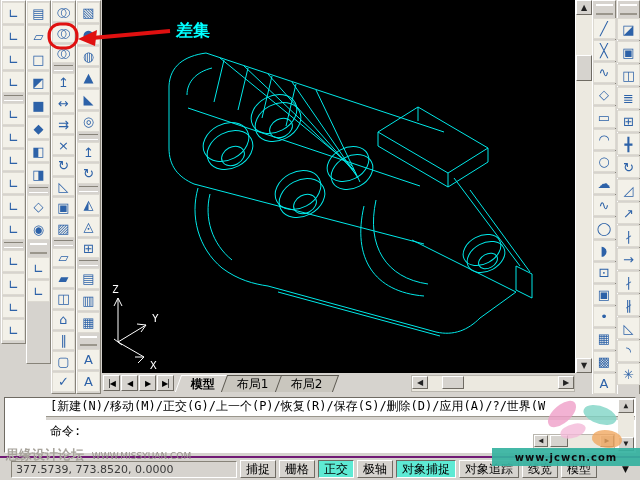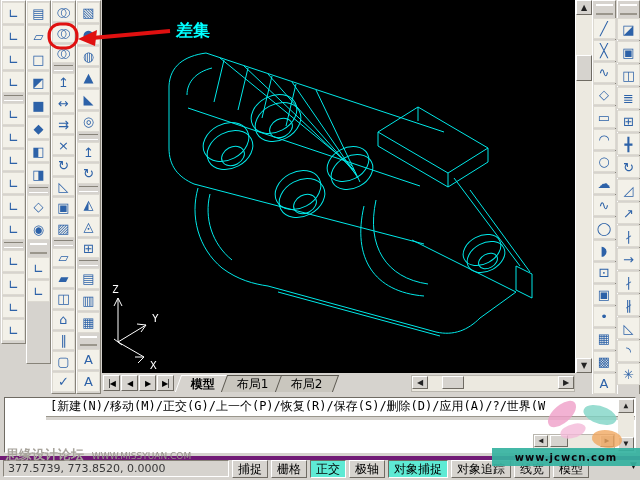--- a/index.html
+++ b/index.html
@@ -43,21 +43,21 @@
   #cmdbox{position:relative;width:100%;height:100%;background:#fff;box-sizing:border-box;
           border:1px solid;border-color:#6f6b63 #fff #fff #6f6b63;
           font-family:"DejaVu Sans Mono",monospace;font-size:12px;line-height:14px;overflow:hidden;padding-left:41px;}
   #cmdbox .hist{padding:1px 4px 0 4px;white-space:nowrap;}
   #cmdbox .divider{height:3px;background:#d6d3ce;border-top:1px solid #9a968c;border-bottom:1px solid #fff;margin:3px 0 2px;}
   #cmd-vscroll{position:absolute;right:1px;top:1px;width:16px;height:52px;background:#ece9e0;}
   #cmd-hscroll{position:absolute;right:20px;bottom:2px;width:80px;height:14px;background:#ece9e0;border:1px solid #b9b6ae;}
 
   
   #statusbar{position:absolute;left:0;top:456px;width:640px;height:24px;background:#d6d3ce;
-             border-top:4px solid #701a75;display:flex;box-sizing:border-box;padding:0 3px;gap:3px;}
+             border-top:2px solid #701a75;display:flex;align-items:center;box-sizing:border-box;padding:0 11px;gap:3px;}
   #coords{width:226px;height:17px;box-sizing:border-box;border:1px solid;border-color:#878379 #fff #fff #878379;
           font-size:11px;color:#3a3a3a;display:flex;align-items:center;padding-left:4px;}
   .sbtn{height:18px;box-sizing:border-box;padding:1px 5px;background:#d6d3ce;border:1px solid;
         border-color:#fff #6f6b63 #6f6b63 #fff;font-size:12px;display:flex;align-items:center;}
   .sbtn.pressed{border-color:#6f6b63 #fff #fff #6f6b63;background:#5eead4;}
   #status-menu{margin-left:auto;font-size:9px;color:#111;}
 
   
   #wm-left{position:absolute;left:6px;top:446px;z-index:6;pointer-events:none;white-space:nowrap;}
   #wm-left .big{font-size:13px;font-weight:bold;color:#a8a49c;}
@@ -482,20 +482,21 @@
       <div class="sbtn3d" style="left:0;top:0;width:16px;height:13px;">◀</div>
       <div class="sbtn3d" style="left:30px;top:0;width:22px;height:13px;"></div>
       <div class="sbtn3d" style="right:0;top:0;width:16px;height:13px;">▶</div>
     </div>
   </div>
 
   <div id="cmdwin">
     <div id="cmdbox">
       <div class="hist">[新建(N)/移动(M)/正交(G)/上一个(P)/恢复(R)/保存(S)/删除(D)/应用(A)/?/世界(W</div>
       <div class="divider"></div>
+      <div class="hist">命令:</div>
       <div id="cmd-vscroll">
         <div class="sbtn3d" style="left:0;top:0;width:16px;height:14px;">▲</div>
         <div class="sbtn3d" style="left:0;bottom:0;width:16px;height:14px;">▼</div>
       </div>
       <div id="cmd-hscroll">
         <div class="sbtn3d" style="left:0;top:0;width:14px;height:12px;">◀</div>
         <div class="sbtn3d" style="left:16px;top:0;width:18px;height:12px;"></div>
         <div class="sbtn3d" style="right:0;top:0;width:14px;height:12px;">▶</div>
       </div>
     </div>

